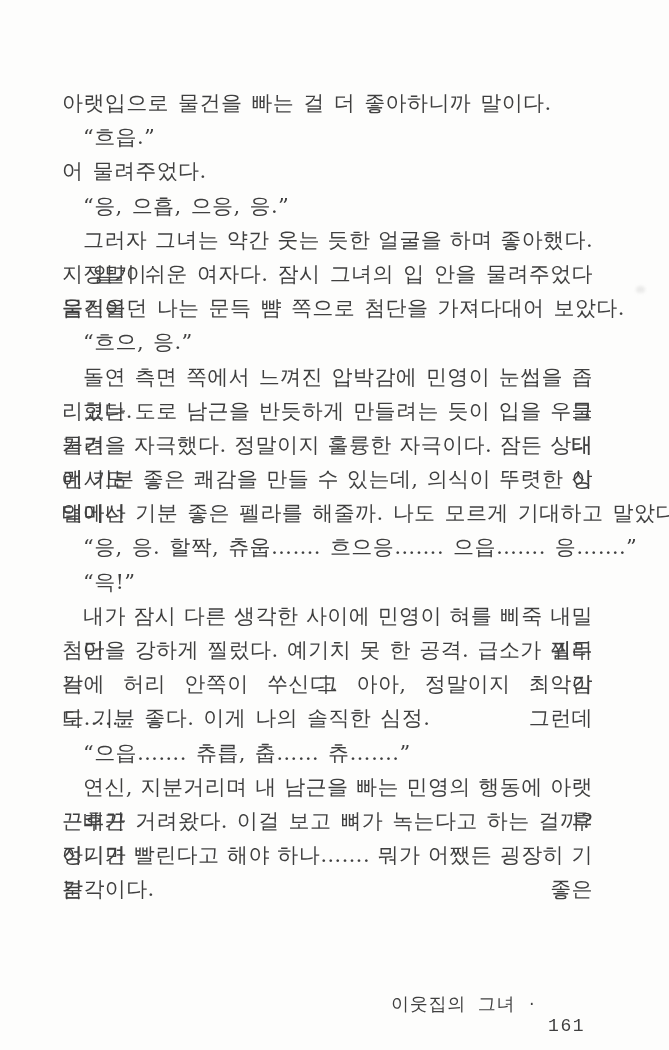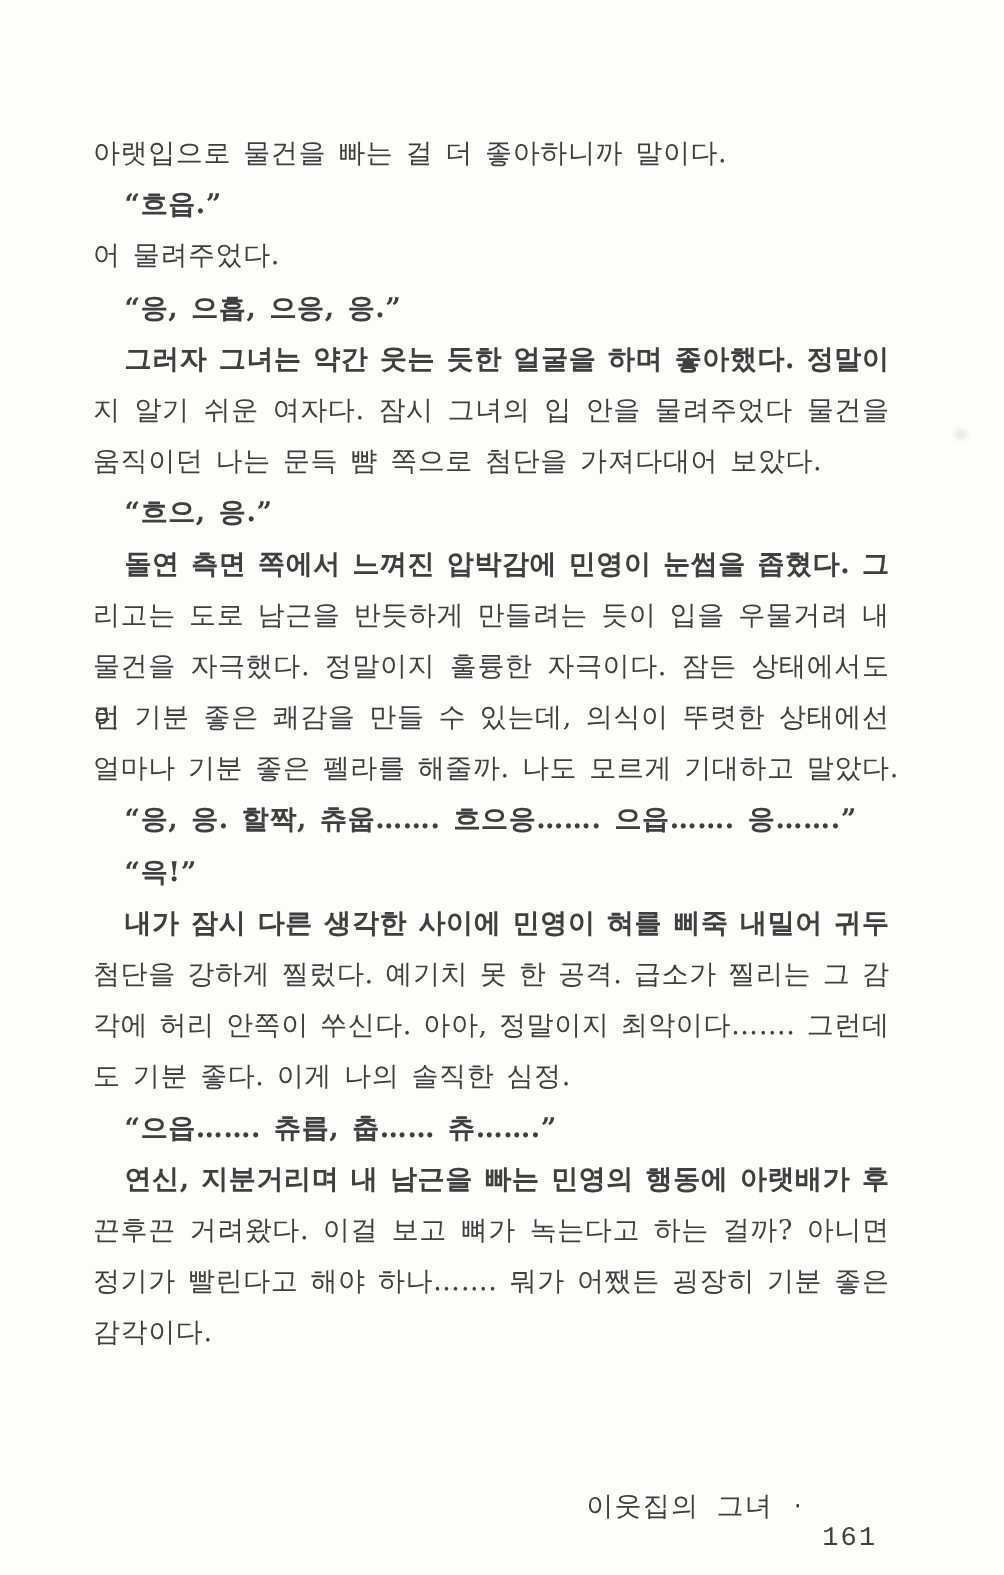--- a/index.html
+++ b/index.html
@@ -17,36 +17,35 @@
   }
   .text-block {
     position: absolute;
     left: 62px;
     top: 86px;
     width: 531px;
   }
   .text-line {
     height: 34.2px;
     line-height: 34.2px;
-    font-size: 18px;
+    font-size: 21px;
     letter-spacing: 0.4px;
     word-spacing: 2px;
     white-space: nowrap;
     overflow: visible;
     text-align: left;
   }
   .text-line.justify {
     white-space: normal;
     text-align: justify;
     text-align-last: justify;
     word-spacing: normal;
   }
   .text-line.indent {
     padding-left: 21px;
-    font-weight: bold;
   }
   .page-footer {
     position: absolute;
     top: 972px;
     right: 84px;
     display: flex;
     align-items: center;
     font-size: 18px;
     letter-spacing: 0.8px;
     color: var(--ink, #3f3f3f);

